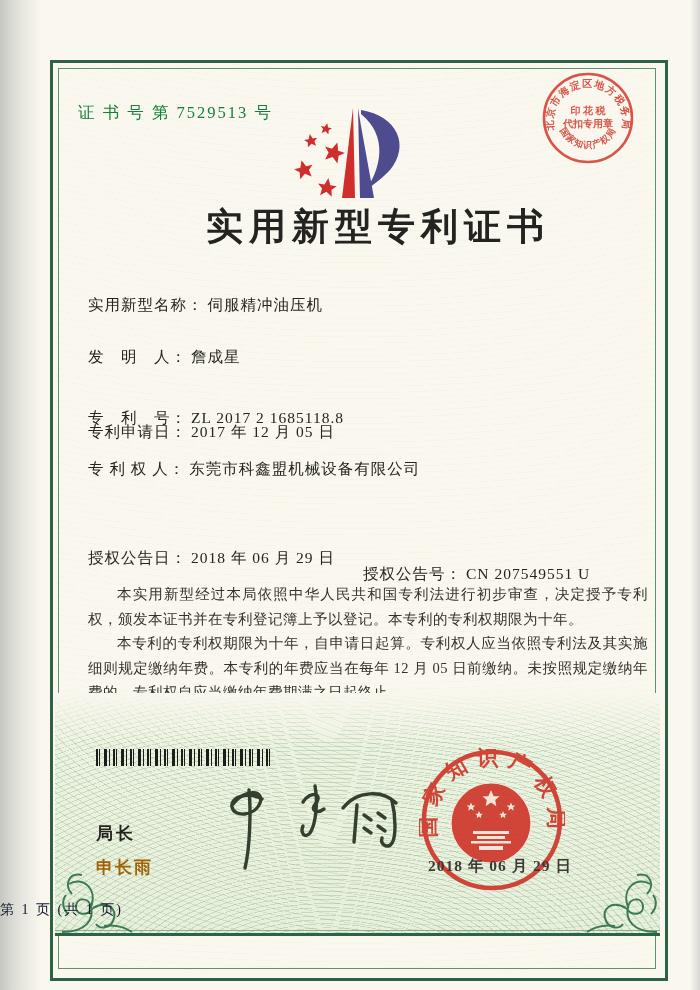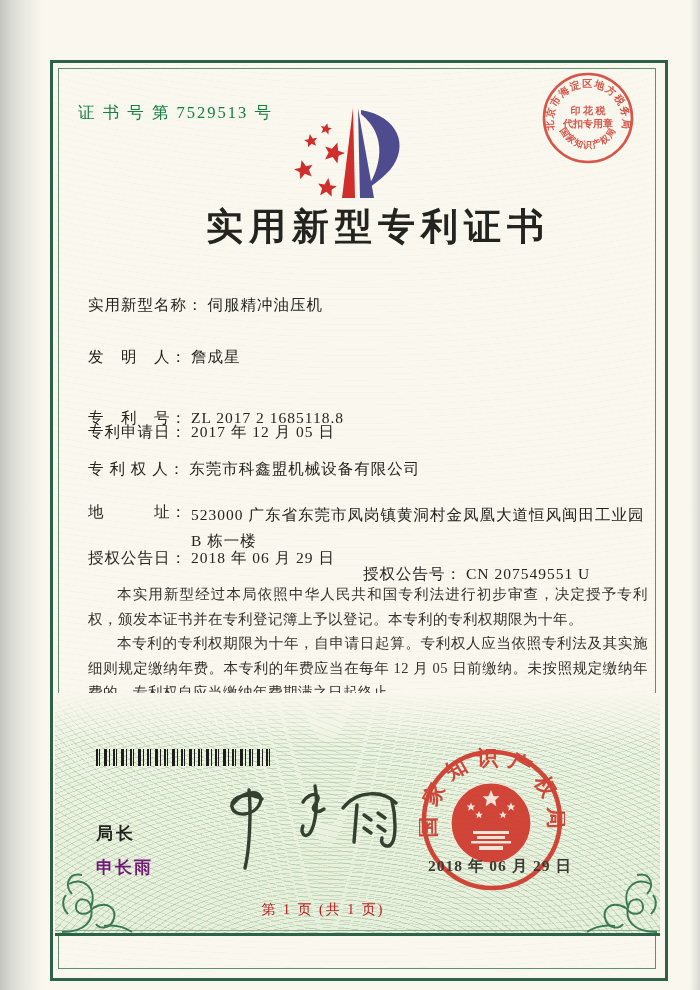--- a/index.html
+++ b/index.html
@@ -43,28 +43,28 @@
     background:
       linear-gradient(180deg,#f9f7ee 0,rgba(249,247,238,0) 22%),
       repeating-radial-gradient(ellipse 1300px 750px at 45% 130%,rgba(110,160,105,.28) 0 1.4px,transparent 1.4px 7px),
       repeating-radial-gradient(ellipse 1500px 950px at 70% -55%,rgba(110,160,105,.20) 0 1.4px,transparent 1.4px 9px),
       linear-gradient(#eef3e3,#e7f0dc);}
   .guilloche:after{content:"";position:absolute;left:0;right:0;bottom:2px;height:1px;background:#8fae8e;}
   .barcode{position:absolute;left:96px;top:749px;width:176px;height:17px;background:
     repeating-linear-gradient(90deg,#1d1d1b 0 2px,transparent 2px 3px,#1d1d1b 3px 4px,
       transparent 4px 8px,#1d1d1b 8px 11px,transparent 11px 13px,#1d1d1b 13px 14px,transparent 14px 17px);}
   .director-title{position:absolute;left:96px;top:822px;font-size:17px;letter-spacing:3px;color:#23231f;font-family:"Liberation Sans","DejaVu Sans",sans-serif;font-weight:600;}
-  .director-name{position:absolute;left:96px;top:856px;font-size:17px;letter-spacing:2px;color:#701a75;font-family:"Liberation Sans","DejaVu Sans",sans-serif;font-weight:600;}
+  .director-name{position:absolute;left:96px;top:856px;font-size:17px;letter-spacing:2px;color:#a16207;font-family:"Liberation Sans","DejaVu Sans",sans-serif;font-weight:600;}
   .signature{position:absolute;left:205px;top:780px;}
   .official-seal{position:absolute;left:419px;top:747px;opacity:.93;}
   .seal-date{position:absolute;left:428px;top:856px;width:160px;font-size:15.5px;letter-spacing:1px;color:#3c3a33;font-weight:600;}
   .flourish-left{position:absolute;left:58px;top:862px;}
   .flourish-right{position:absolute;left:586px;top:862px;transform:scaleX(-1);}
-  .footer-page{position:absolute;left:0;width:646px;top:901px;text-align:center;
-    font-size:14px;letter-spacing:2px;color:#b91c1c;}
+  .footer-page{position:absolute;left:0;width:646px;top:901px;text-align:left;
+    font-size:14px;letter-spacing:2px;color:#0f172a;}
 </style>
 </head>
 <body>
 
 <div class="page">
   <div class="scan-edge-left"></div>
   <div class="scan-edge-right"></div>
   <div class="paper-texture"></div>
   <div class="frame-outer"></div>
   <div class="frame-inner"></div>
@@ -111,23 +111,20 @@
     <span class="lbl">实用新型名称：</span><span class="val">伺服精冲油压机</span>
   </div>
   <div class="field f2">
     <span class="lbl">专　利　号：</span><span class="val">ZL 2017 2 1685118.8</span>
   </div>
   <div class="field f3">
     <span class="lbl">专利申请日：</span><span class="val">2017 年 12 月 05 日</span>
   </div>
   <div class="field f4">
     <span class="lbl">专 利 权 人：</span><span class="val">东莞市科鑫盟机械设备有限公司</span>
-  </div>
-  <div class="field f5 field-address">
-    <span class="lbl">地　　　址：</span><span class="val">523000 广东省东莞市凤岗镇黄洞村金凤凰大道恒风闽田工业园 B 栋一楼</span>
   </div>
   <div class="field f6">
     <span class="lbl">授权公告日：</span><span class="val">2018 年 06 月 29 日</span>
   </div>
   <div class="field f7">
     <span class="lbl">授权公告号：</span><span class="val">CN 207549551 U</span>
   </div>
 
   <div class="paragraphs">
     <p>本实用新型经过本局依照中华人民共和国专利法进行初步审查，决定授予专利权，颁发本证书并在专利登记簿上予以登记。本专利的专利权期限为十年。</p>

